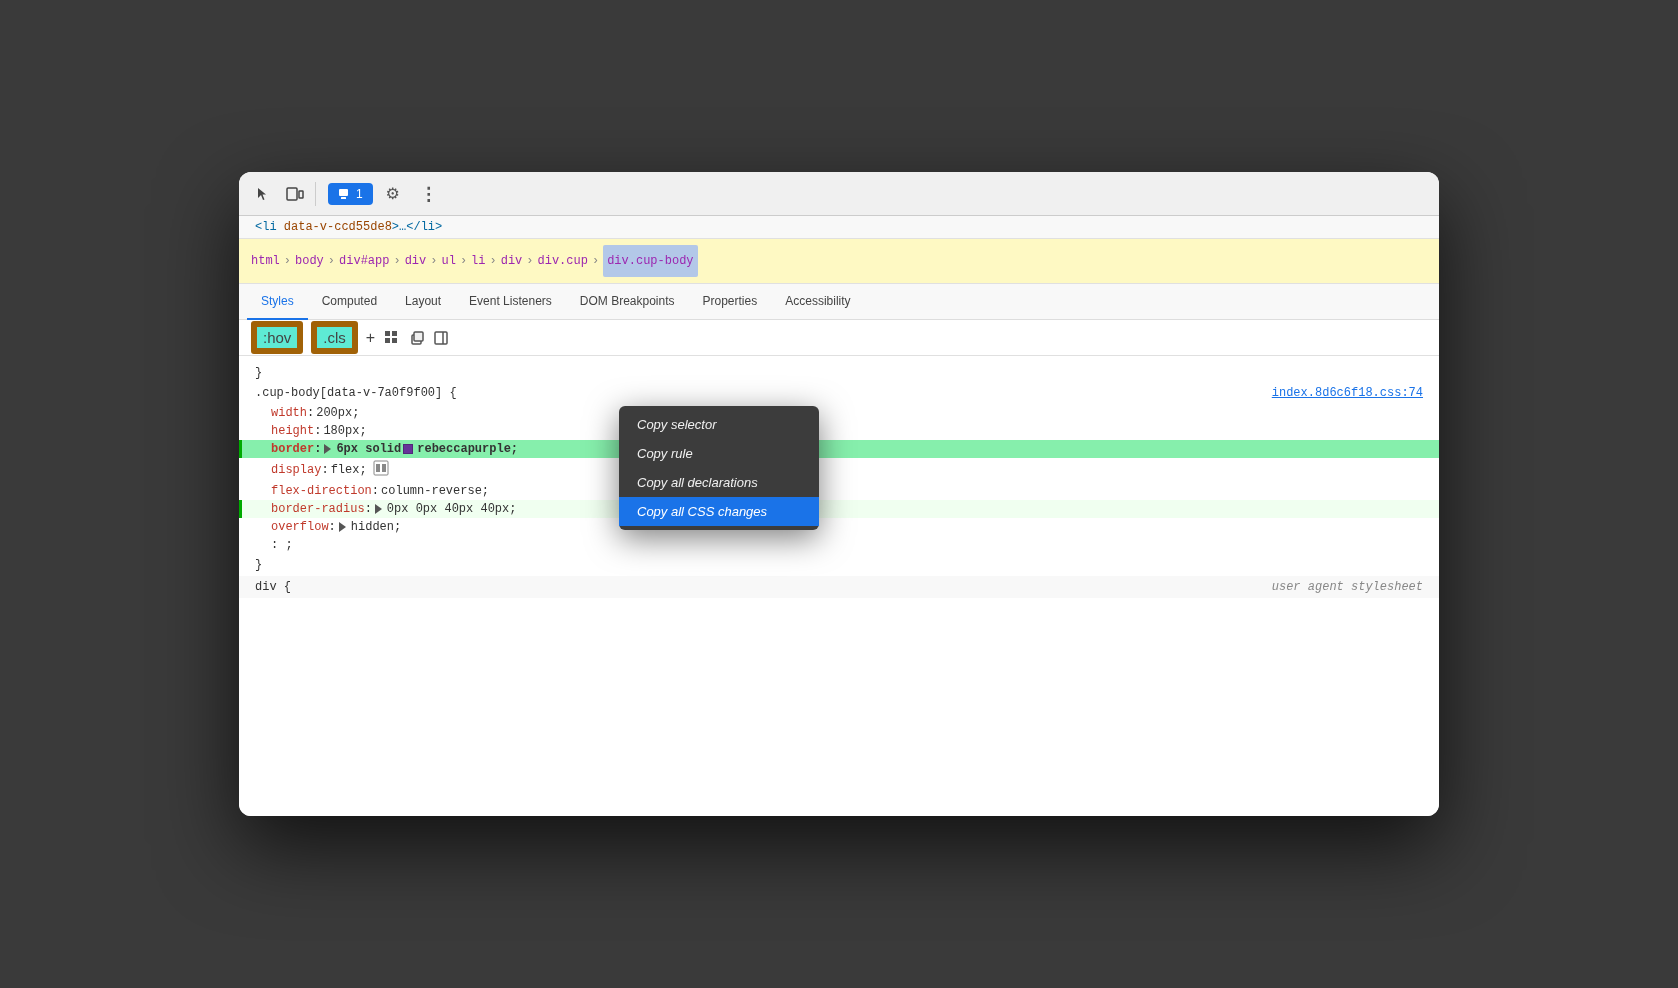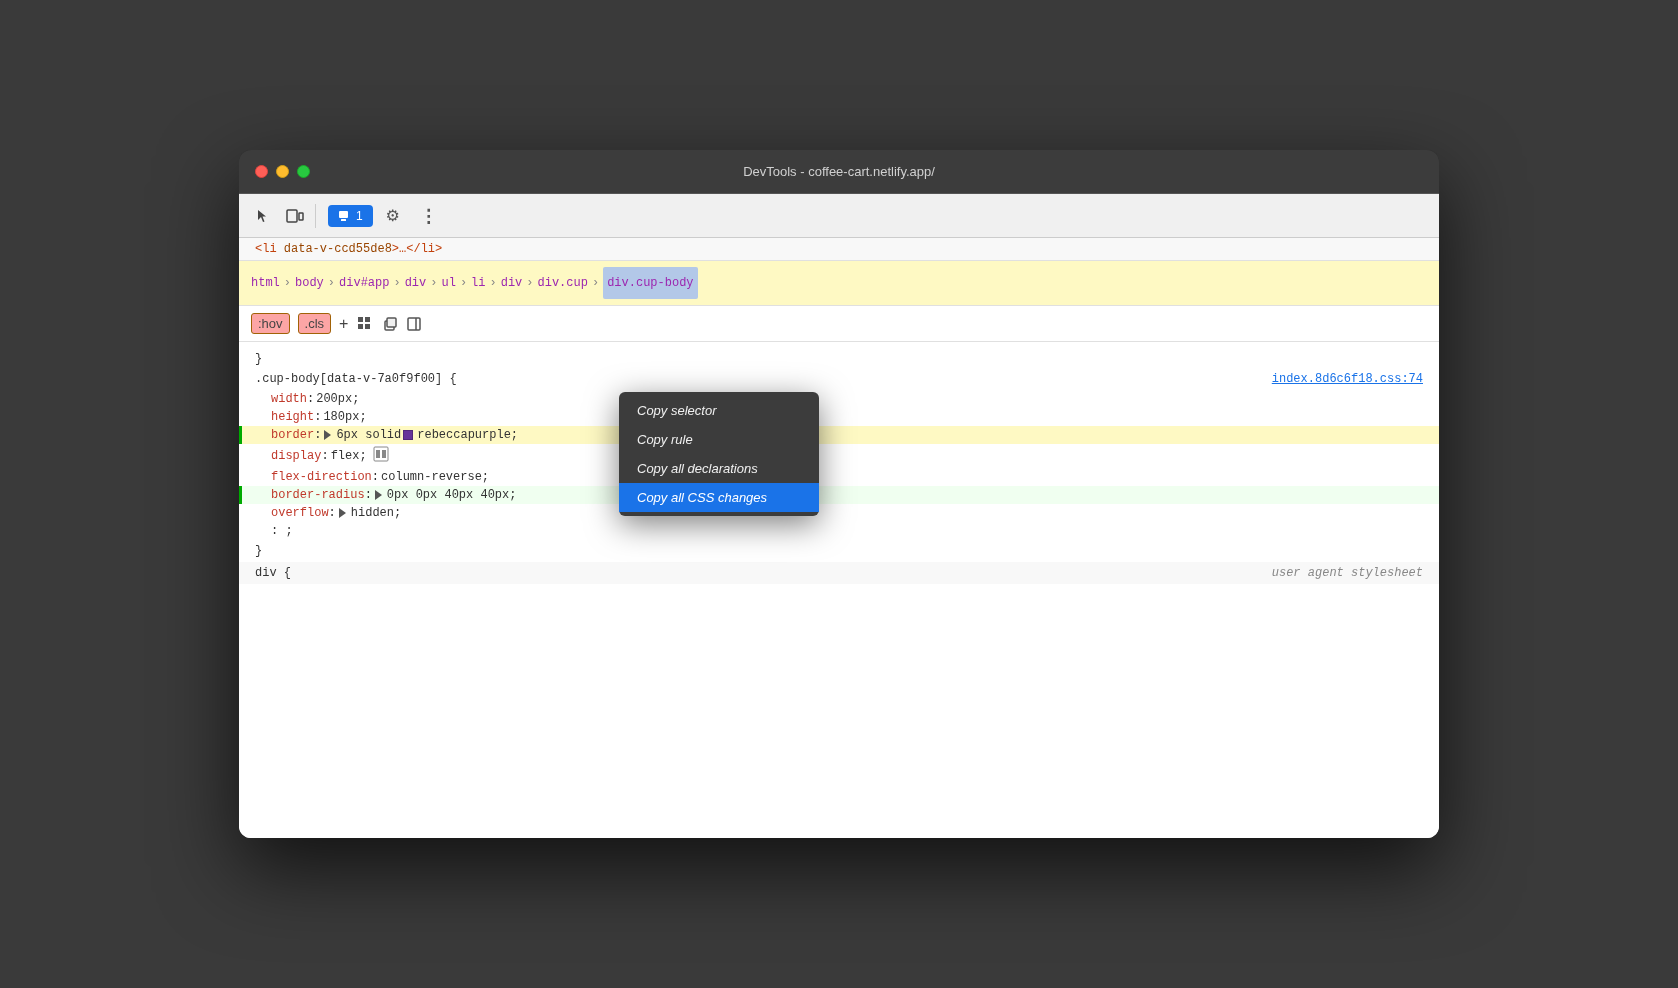--- a/index.html
+++ b/index.html
@@ -190,23 +190,23 @@
       display: flex;
       align-items: center;
       gap: 8px;
       color: #555;
       font-size: 12px;
     }
     .filter-btn {
       cursor: pointer;
       padding: 2px 6px;
       border-radius: 3px;
-      border: 1px solid #a16207;
-      background: #fca5a5;
-      font-size: 13px;
+      border: 6px solid #a16207;
+      background: #5eead4;
+      font-size: 15px;
       color: #444;
     }
     
     .css-panel {
       background: #fff;
       flex: 1;
       overflow-y: auto;
       position: relative;
       font-family: 'Courier New', Courier, monospace;
       font-size: 12px;
@@ -306,36 +306,28 @@
     }
     
     .html-snippet {
       background: #f8f8f8;
       border-bottom: 1px solid #e0e0e0;
       padding: 4px 16px;
       font-family: 'Courier New', Courier, monospace;
       font-size: 12px;
       color: #888;
     }
-    .html-tag { color: #c2410c; }
+    .html-tag { color: #0369a1; }
     .html-attr { color: #994500; }
   </style>
 </head>
 <body>
 
 <div class="window-wrapper">
 
-  <div class="title-bar">
-    <div class="traffic-lights">
-      <div class="traffic-light red"></div>
-      <div class="traffic-light yellow"></div>
-      <div class="traffic-light green"></div>
-    </div>
-    <span class="title-bar-title">DevTools - coffee-cart.netlify.app/</span>
-  </div>
 
   <div class="devtools-body">
 
     <div class="toolbar">
 
       <div class="toolbar-icon-btn">
         <svg width="16" height="16" viewBox="0 0 16 16" fill="none">
           <path d="M3 2 L3 12 L6 9 L8 14 L9.5 13.5 L7.5 8.5 L11 8.5 Z" fill="#444"></path>
         </svg>
       </div>
@@ -385,20 +377,29 @@
         <span class="breadcrumb-sep">›</span>
         <span class="breadcrumb-item">li</span>
         <span class="breadcrumb-sep">›</span>
         <span class="breadcrumb-item">div</span>
         <span class="breadcrumb-sep">›</span>
         <span class="breadcrumb-item">div.cup</span>
         <span class="breadcrumb-sep">›</span>
         <span class="breadcrumb-item selected">div.cup-body</span>
       </div>
 
+      <div class="panel-tabs">
+        <div class="panel-tab active">Styles</div>
+        <div class="panel-tab">Computed</div>
+        <div class="panel-tab">Layout</div>
+        <div class="panel-tab">Event Listeners</div>
+        <div class="panel-tab">DOM Breakpoints</div>
+        <div class="panel-tab">Properties</div>
+        <div class="panel-tab">Accessibility</div>
+      </div>
 
       <div class="filter-bar">
         <div class="filter-actions">
           <span class="filter-btn">:hov</span>
           <span class="filter-btn">.cls</span>
           <span style="font-size:16px;cursor:pointer;color:#444;">+</span>
           <svg width="18" height="18" viewBox="0 0 18 18" style="cursor:pointer;">
             <rect x="2" y="2" width="5" height="5" fill="#555"></rect>
             <rect x="9" y="2" width="5" height="5" fill="#555"></rect>
             <rect x="2" y="9" width="5" height="5" fill="#555"></rect>
@@ -431,21 +432,21 @@
           <span class="css-prop-semi">;</span>
         </div>
 
         <div class="css-property-row">
           <span class="css-prop-name">height</span>
           <span class="css-prop-colon">: </span>
           <span class="css-prop-value">180px</span>
           <span class="css-prop-semi">;</span>
         </div>
 
-        <div class="css-property-row modified" style="background:#fef9c3;">
+        <div class="css-property-row modified" style="background:#86efac;font-weight:bold;">
           <div class="green-bar"></div>
           <span class="css-prop-name">border</span>
           <span class="css-prop-colon">: </span>
           <span class="triangle-icon"></span>
           <span class="css-prop-value">6px solid </span>
           <span class="color-swatch"></span>
           <span class="css-prop-value">rebeccapurple</span>
           <span class="css-prop-semi">;</span>
         </div>
 

